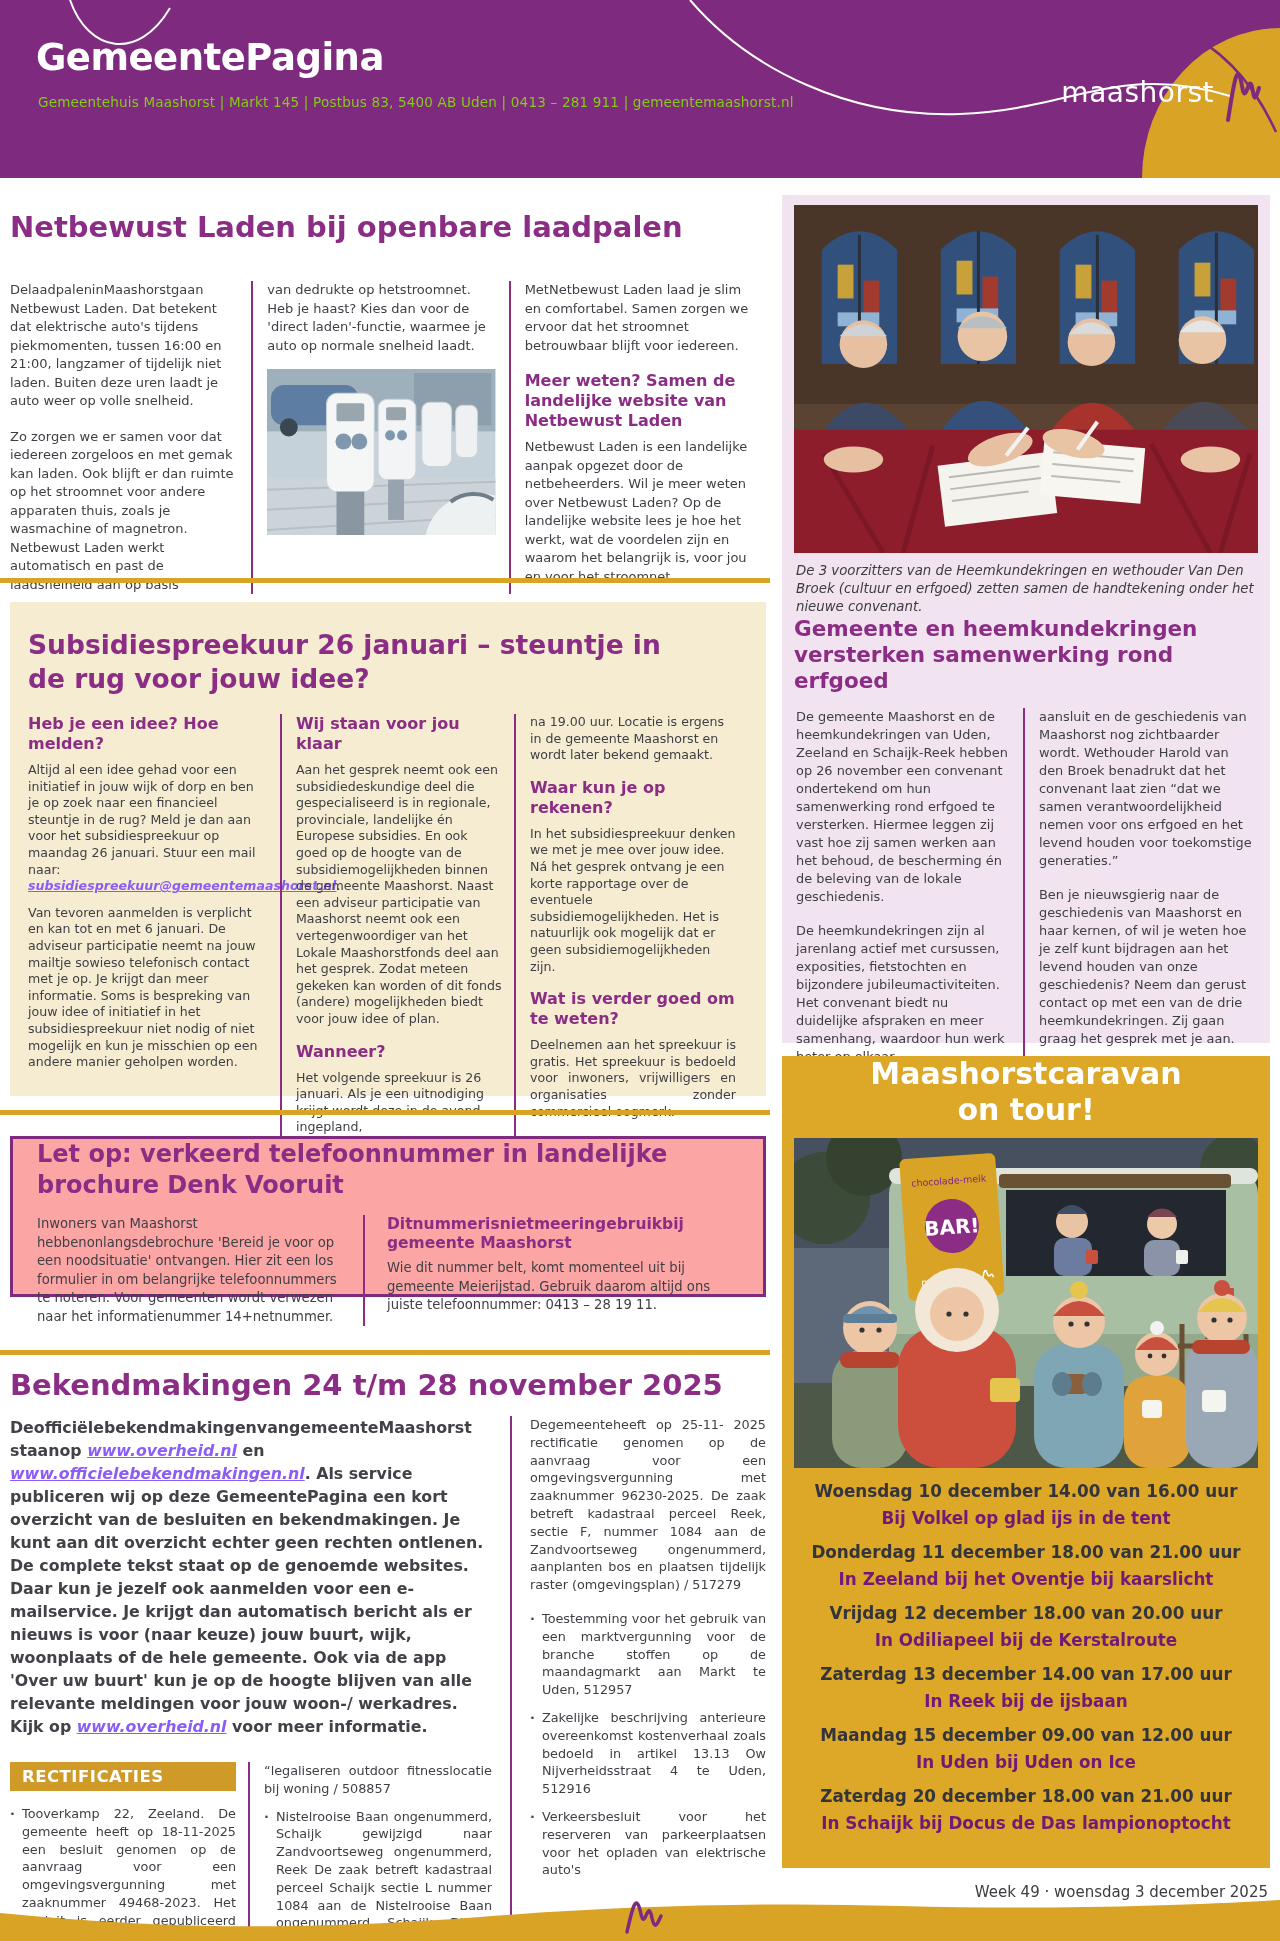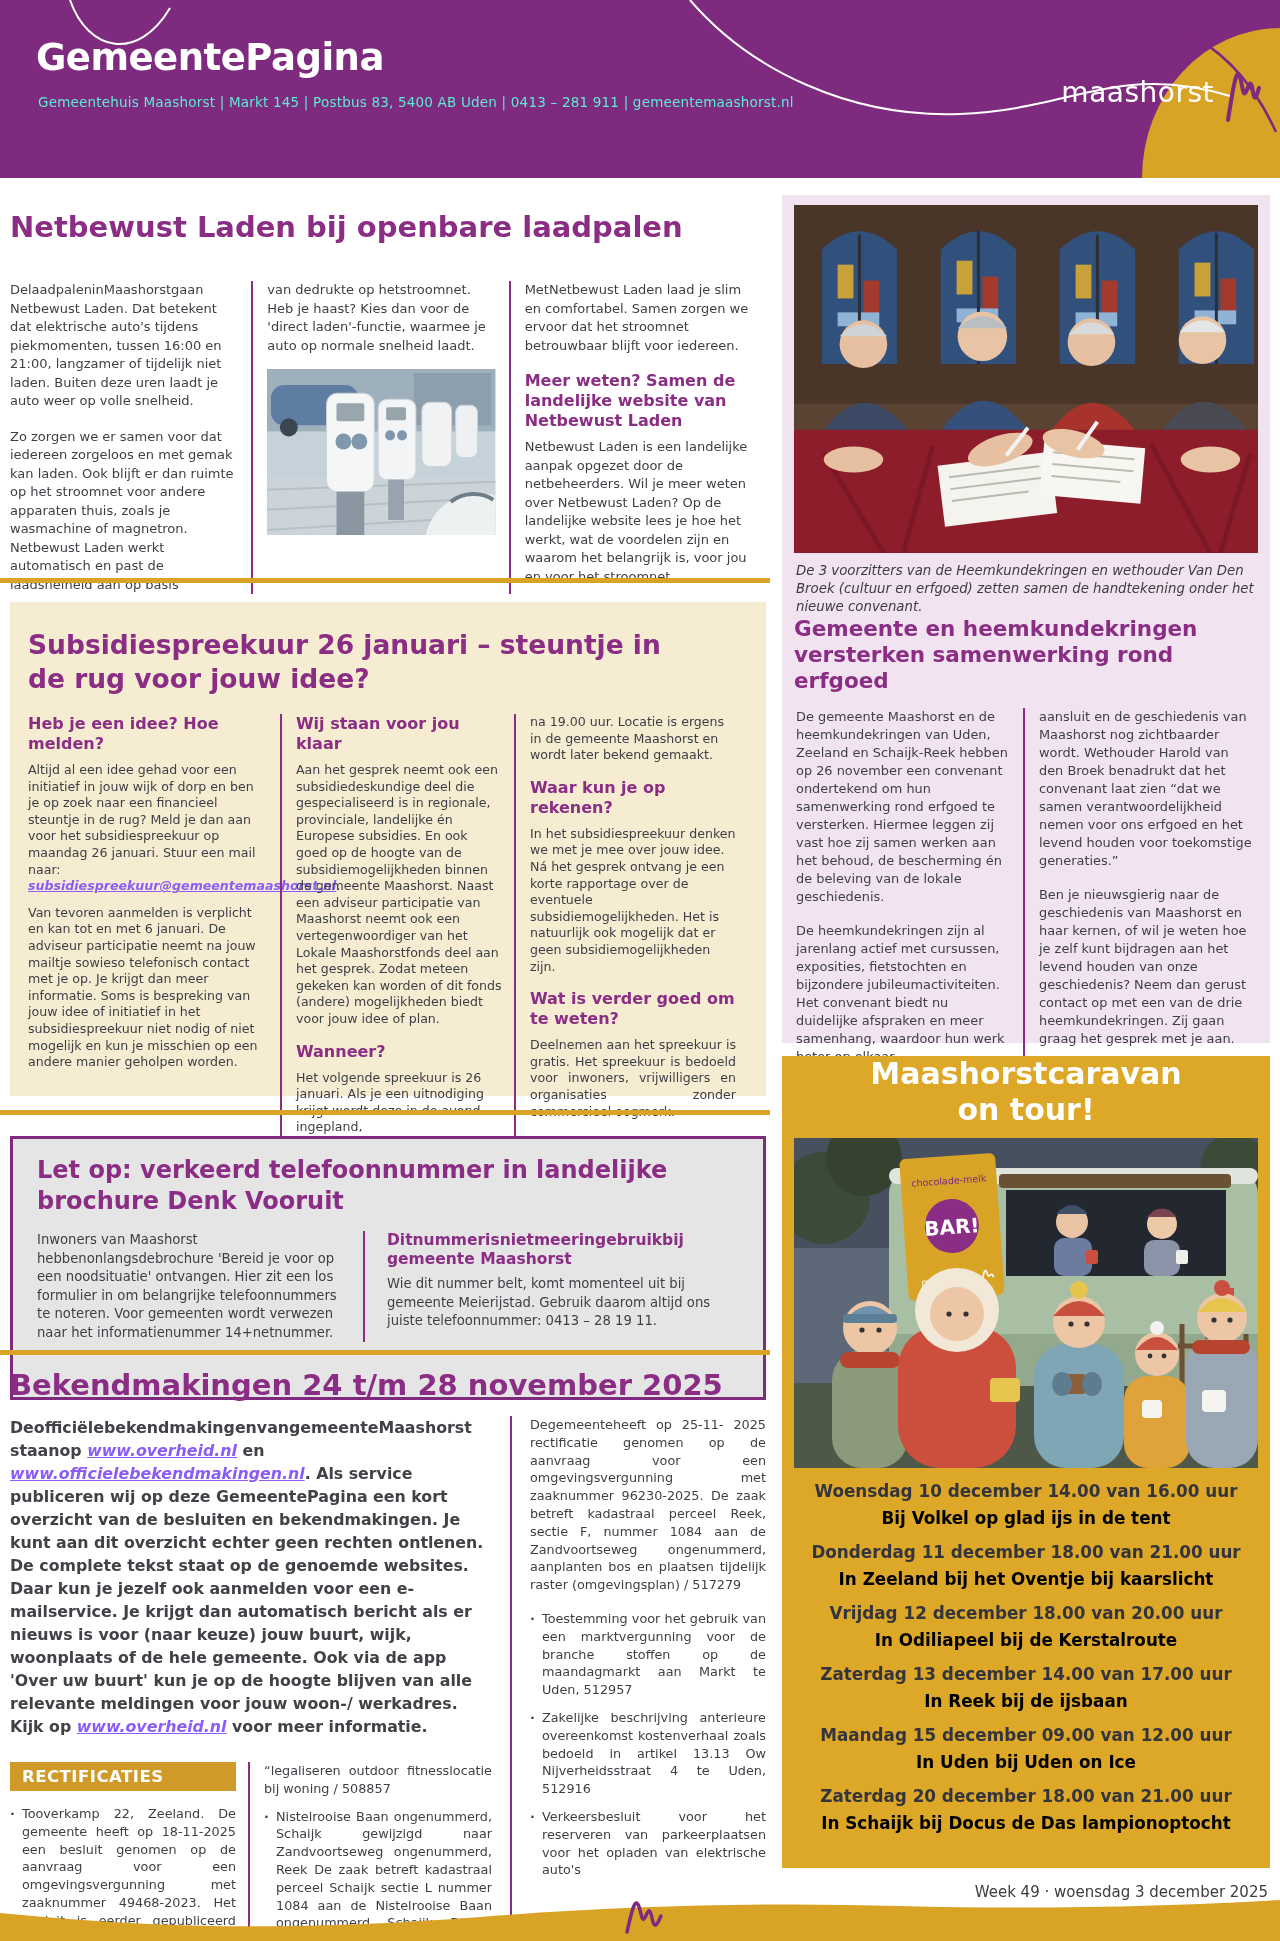--- a/index.html
+++ b/index.html
@@ -4,21 +4,21 @@
 <style>
   html,body{margin:0;padding:0;background:#e8e8e8;}
   #page{position:relative;width:1280px;height:1941px;background:#ffffff;overflow:hidden;
         font-family:"DejaVu Sans","Liberation Sans",sans-serif;color:#3e3f45;}
   
   .header{position:absolute;left:0;top:0;width:1280px;height:178px;background:#7e2a7e;}
   .gold-blob{position:absolute;right:0;bottom:0;width:138px;height:150px;background:#d9a326;
              border-top-left-radius:100% 100%;}
   .hdr-curves{position:absolute;left:0;top:0;}
   .hdr-title{position:absolute;left:36px;top:36px;margin:0;color:#fff;font-size:37px;font-weight:bold;letter-spacing:-0.5px;}
-  .hdr-sub{position:absolute;left:38px;top:94px;color:#5eead4;font-size:13.5px;letter-spacing:0.2px;}
+  .hdr-sub{position:absolute;left:38px;top:94px;color:#84cc16;font-size:13.5px;letter-spacing:0.2px;}
   .brand{position:absolute;right:66px;top:76px;color:#fff;font-size:28px;letter-spacing:0.5px;}
   .brand-squiggle{position:absolute;right:18px;top:48px;}
   
   .goldhr{position:absolute;left:0;width:770px;height:5px;background:#d9a326;}
   .hr1{top:578px}.hr2{top:1110px}.hr3{top:1350px}
   h2.sec{margin:0;color:#8b2d84;font-weight:bold;}
   p{margin:0;}
   .link{color:#8b5cf6;font-weight:bold;text-decoration:underline;cursor:pointer;font-style:italic;}
   
   .art1-title{position:absolute;left:10px;top:210px;width:750px;font-size:29px;}
@@ -33,22 +33,22 @@
   .cream{position:absolute;left:10px;top:602px;width:756px;height:494px;background:#f6ecd2;box-sizing:border-box;padding:26px 18px 0 18px;}
   .cream-title{font-size:26.5px;line-height:34px;width:640px;}
   .cream-cols{display:flex;margin-top:18px;}
   .cream-cols .col{width:33.33%;padding-right:12px;font-size:12.6px;line-height:16.6px;}
   .cream-cols .col + .col{border-left:2px solid #8b2d84;padding-left:14px;}
   .cream-h{color:#8b2d84;font-weight:bold;font-size:16px;line-height:20px;margin:0 0 8px 0;}
   .cream-h.later{margin-top:14px;}
   .cream-cols p + p{margin-top:10px;}
   .just{text-align:justify;}
   
-  .letop{position:absolute;left:10px;top:1136px;width:756px;height:264px;box-sizing:border-box;
-         border:3px solid #7e2a7e;background:#e5e5e5;padding:16px 24px 0 24px;}
+  .letop{position:absolute;left:10px;top:1136px;width:756px;height:161px;box-sizing:border-box;
+         border:3px solid #7e2a7e;background:#fca5a5;padding:0 24px 0 24px;}
   .letop-title{font-size:24px;line-height:31px;width:640px;}
   .letop-cols{display:flex;margin-top:14px;}
   .letop-col1{width:308px;padding-right:18px;font-size:13.2px;line-height:18.5px;}
   .letop-col2{flex:1;border-left:2px solid #8b2d84;padding-left:22px;font-size:13.2px;line-height:18.5px;}
   .letop-h{color:#8b2d84;font-weight:bold;font-size:15.5px;line-height:19px;margin:0 0 6px 0;}
   
   .bekend-title{position:absolute;left:10px;top:1368px;font-size:29px;}
   .bekend-body{position:absolute;left:10px;top:1416px;width:756px;display:flex;}
   .bk-left{width:500px;box-sizing:border-box;padding-right:18px;}
   .bk-intro{font-size:15.8px;line-height:23px;font-weight:bold;color:#414247;}
@@ -72,21 +72,21 @@
   .pink-cols{display:flex;margin:14px 2px 0 2px;}
   .pink-cols .col{width:50%;padding-right:12px;font-size:12.9px;line-height:18px;}
   .pink-cols .col + .col{border-left:2px solid #8b2d84;padding-left:14px;padding-right:2px;}
   .pink-cols p + p{margin-top:16px;}
   
   .caravan{position:absolute;left:782px;top:1056px;width:488px;height:812px;background:#dda727;box-sizing:border-box;}
   .cv-title{color:#fff;font-weight:bold;font-size:30px;line-height:36px;text-align:center;}
   .cv-illus{display:block;margin:10px auto 0 auto;width:464px;height:330px;}
   .schedule{margin-top:6px;}
   .sch-when{font-size:16.8px;font-weight:bold;color:#33343c;text-align:center;margin-top:13px;line-height:21px;}
-  .sch-where{font-size:16.8px;font-weight:bold;color:#000000;text-align:center;margin-top:6px;line-height:21px;}
+  .sch-where{font-size:16.8px;font-weight:bold;color:#701a75;text-align:center;margin-top:6px;line-height:21px;}
   
   .footer-date{position:absolute;right:12px;top:1883px;font-size:15px;color:#3b3b40;}
   .wave{position:absolute;left:0;bottom:0;}
   .footer-squiggle{position:absolute;left:622px;top:1884px;}
 </style>
 </head>
 <body>
 
 <div id="page">
 

